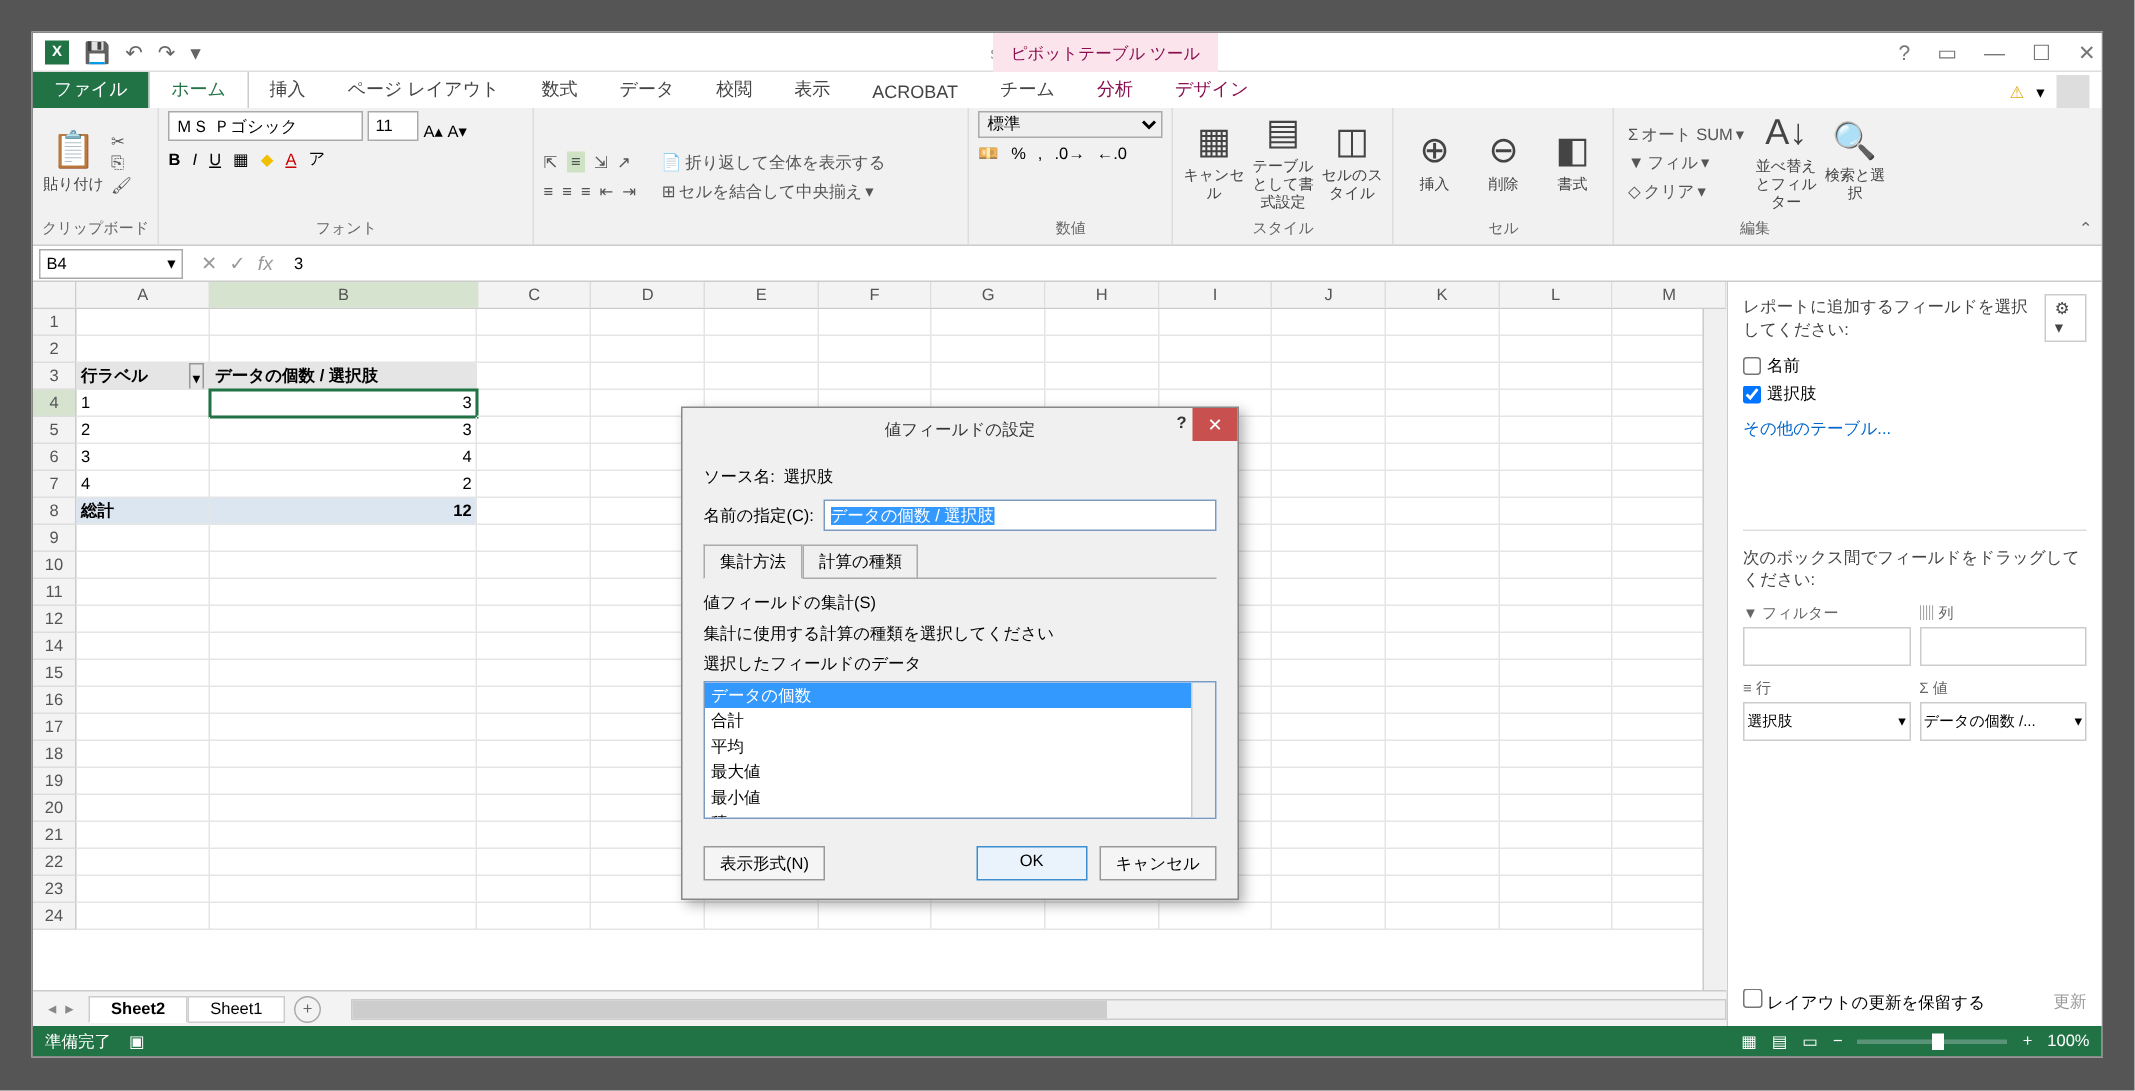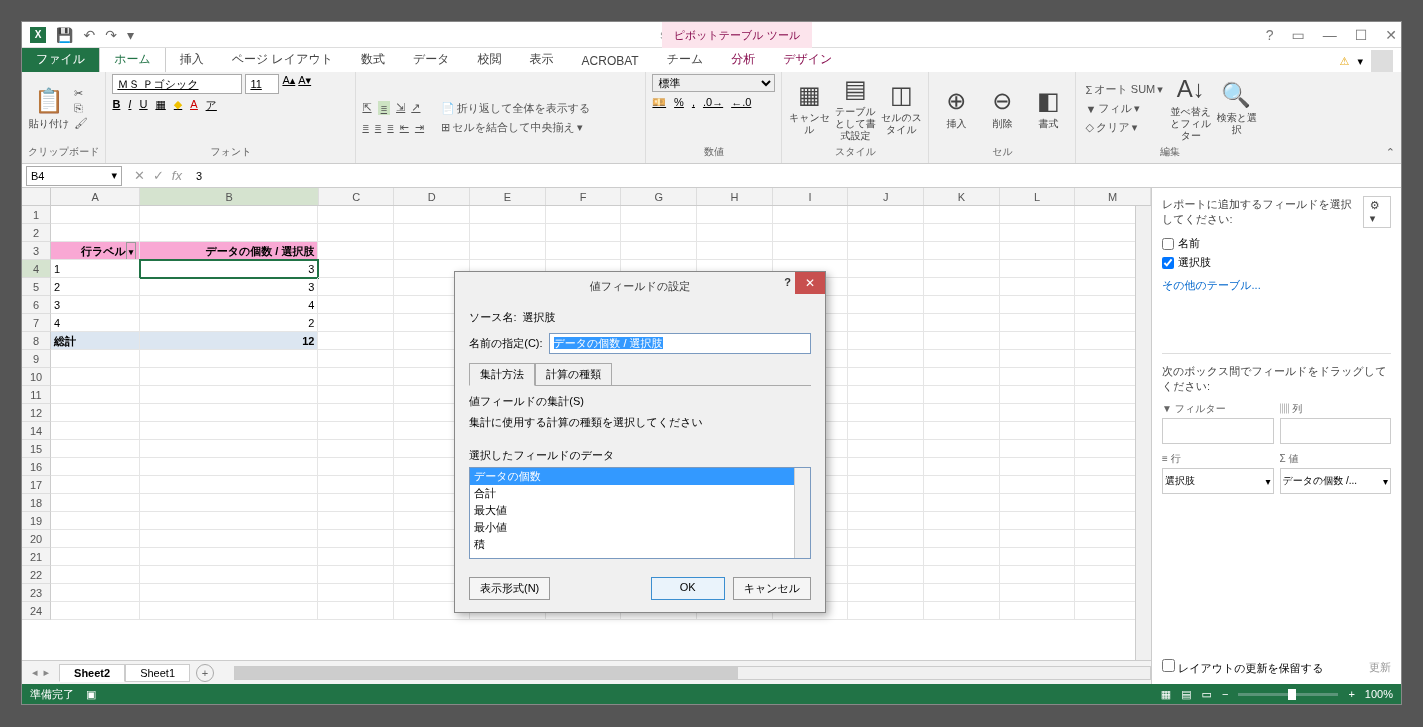--- a/index.html
+++ b/index.html
@@ -26,21 +26,21 @@
 
 
 .ribbon { height: 92px; background: #f1f1f1; border-bottom: 1px solid #ccc; display: flex; position: relative; }
 .group { border-right: 1px solid #ddd; display: flex; flex-direction: column; padding: 2px 6px; }
 .group-body { flex: 1; display: flex; align-items: center; gap: 4px; }
 .group-label { text-align: center; font-size: 10px; color: #666; padding: 2px 0; }
 .big-btn { display: flex; flex-direction: column; align-items: center; justify-content: center; width: 42px; height: 64px; font-size: 10px; color: #444; text-align: center; line-height: 1.2; }
 .big-btn .ico { font-size: 24px; margin-bottom: 2px; }
 .small-stack { display: flex; flex-direction: column; gap: 2px; font-size: 11px; color: #555; }
 .small-btn { padding: 1px 3px; display: flex; align-items: center; gap: 2px; }
-.font-row { display: flex; align-items: flex-start; gap: 3px; text-decoration: underline; }
+.font-row { display: flex; align-items: flex-end; gap: 3px; }
 .font-name { width: 130px; height: 20px; border: 1px solid #aaa; background: #fff; padding: 0 4px; font-size: 11px; }
 .font-size { width: 34px; height: 20px; border: 1px solid #aaa; background: #fff; padding: 0 4px; font-size: 11px; }
 .ribbon-collapse { position: absolute; right: 6px; bottom: 4px; color: #666; }
 
 
 .fbar { height: 24px; border-bottom: 1px solid #ccc; display: flex; align-items: center; background: #fff; }
 .namebox { width: 96px; height: 20px; border: 1px solid #aaa; margin: 0 4px; padding: 0 4px; display: flex; align-items: center; justify-content: space-between; font-size: 11px; }
 .fx-btns { display: flex; gap: 8px; padding: 0 8px; color: #999; font-size: 13px; }
 .formula-input { flex: 1; padding: 0 6px; font-size: 11px; }
 
@@ -54,21 +54,21 @@
 .corner { width: 30px; border-right: 1px solid #ccc; background: #f3f3f3; }
 .ch { border-right: 1px solid #ddd; text-align: center; font-size: 11px; color: #555; line-height: 18px; background: #f3f3f3; }
 .ch.sel { background: #d5e3cf; }
 .rows { }
 .row { display: flex; height: 18px; }
 .rh { width: 30px; border-right: 1px solid #ccc; border-bottom: 1px solid #ddd; background: #f3f3f3; text-align: center; font-size: 11px; color: #555; line-height: 18px; }
 .rh.sel { background: #d5e3cf; }
 .cell { border-right: 1px solid #e5e5e5; border-bottom: 1px solid #e5e5e5; padding: 0 3px; font-size: 11px; line-height: 18px; overflow: hidden; white-space: nowrap; }
 .cell.bold { font-weight: bold; }
 .cell.right { text-align: right; }
-.cell.hdr { background: #f9a8d4; text-align: right; }
+.cell.hdr { background: #e5e5e5; }
 .cell.total { background: #dce6f1; font-weight: bold; }
 .cell.active { outline: 2px solid #217346; outline-offset: -1px; }
 .vscroll { position: absolute; right: 0; top: 18px; bottom: 0; width: 16px; background: #f0f0f0; border-left: 1px solid #ccc; }
 
 
 .sheettabs { height: 24px; border-top: 1px solid #ccc; display: flex; align-items: center; background: #f3f3f3; }
 .st-nav { display: flex; gap: 6px; padding: 0 10px; color: #888; }
 .st { padding: 2px 14px; border: 1px solid #ccc; background: #fff; font-size: 11px; }
 .st.active { border-bottom-color: #fff; font-weight: bold; }
 .st-add { margin-left: 6px; width: 18px; height: 18px; border: 1px solid #aaa; border-radius: 50%; text-align: center; line-height: 16px; color: #666; }
@@ -781,25 +781,26 @@
       </div>
       <div class="dlg-row">
         <span>名前の指定(C):</span>
         <div class="dlg-input"><span class="sel">データの個数 / 選択肢</span></div>
       </div>
       <div class="dlg-tabs">
         <div class="dlg-tab active">集計方法</div>
         <div class="dlg-tab">計算の種類</div>
       </div>
       <div style="margin-bottom:6px">値フィールドの集計(S)</div>
-      <div style="margin-bottom:18px">集計に使用する計算の種類を選択してください</div>
+      <div style="margin-bottom:5px">集計に使用する計算の種類を選択してください</div>
       <div style="margin-bottom:4px">選択したフィールドのデータ</div>
       <div class="dlg-list" id="dlg-list">
         <div class="dlg-list-item sel">データの個数</div>
           <div class="dlg-list-item">合計</div>
+          <div class="dlg-list-item">平均</div>
           <div class="dlg-list-item">最大値</div>
           <div class="dlg-list-item">最小値</div>
           <div class="dlg-list-item">積</div>
           <div class="sb"></div>
       </div>
     </div>
     <div class="dlg-footer">
       <div class="dlg-btn">表示形式(N)</div>
       <div style="display:flex;gap:8px">
         <div class="dlg-btn primary">OK</div>

